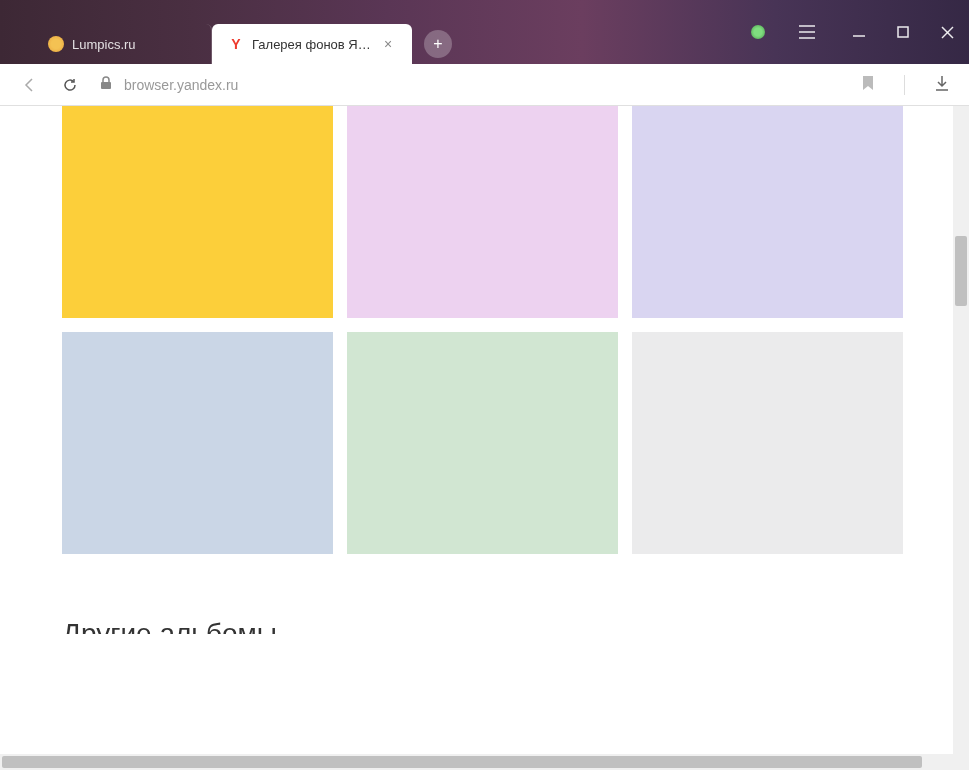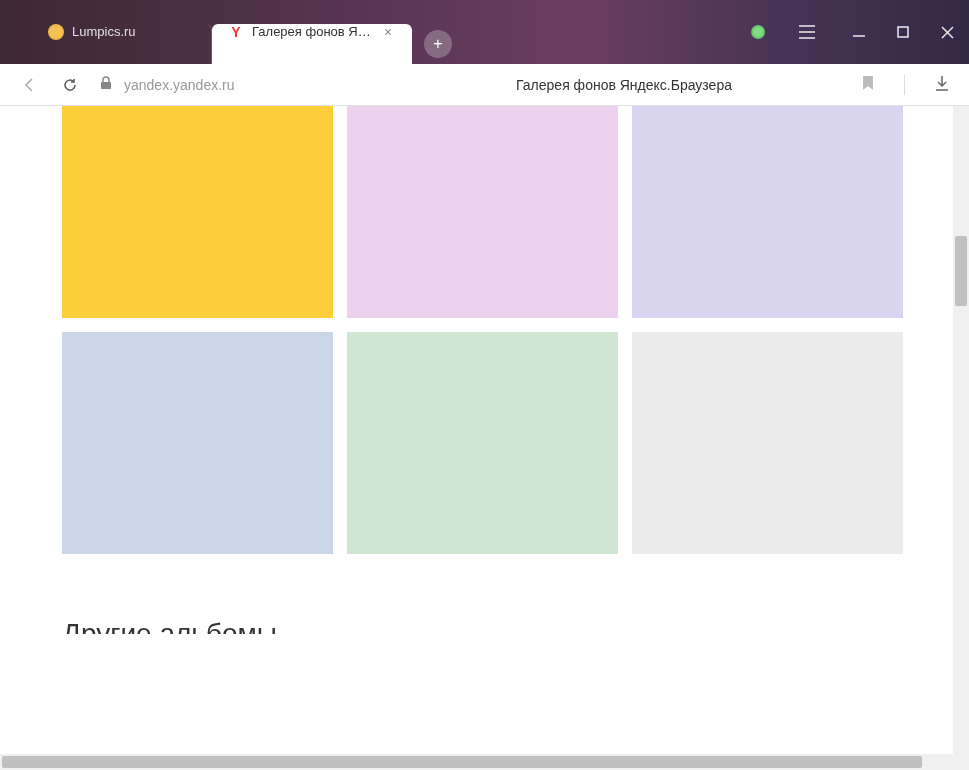--- a/index.html
+++ b/index.html
@@ -35,21 +35,21 @@
       display: flex;
       align-items: flex-end;
       height: 100%;
       margin-left: 32px;
     }
     
     .tab {
       height: 40px;
       padding: 0 16px;
       display: flex;
-      align-items: flex-start;
+      align-items: center;
       gap: 8px;
       font-size: 13px;
       color: rgba(255,255,255,0.9);
       border-top-left-radius: 6px;
       border-top-right-radius: 6px;
       min-width: 180px;
       max-width: 200px;
       position: relative;
     }
     
@@ -339,24 +339,23 @@
         </svg>
     </div>
 
     <div class="url-area">
       <span class="lock-icon">
         <svg width="12" height="14" viewBox="0 0 12 14">
             <rect x="1" y="6" width="10" height="7" rx="1" fill="currentColor"></rect>
             <path d="M3 6 V4 A3 3 0 0 1 9 4 V6" fill="none" stroke="currentColor" stroke-width="1.5"></path>
           </svg>
       </span>
-      <span class="url-text">yandex.yandex.ru</span>
-    </div>
-
-    <div class="page-title">Галерея фонов Яндекс.Браузера</div>
+      <span class="url-text">browser.yandex.ru</span>
+    </div>
+
 
     <div class="addr-right">
       <span class="bookmark-icon">
         <svg width="12" height="16" viewBox="0 0 12 16">
             <path d="M1 1 H11 V15 L6 11 L1 15 Z" fill="currentColor"></path>
           </svg>
       </span>
       <div class="addr-divider"></div>
       <span class="download-icon">
         <svg width="14" height="16" viewBox="0 0 14 16">

